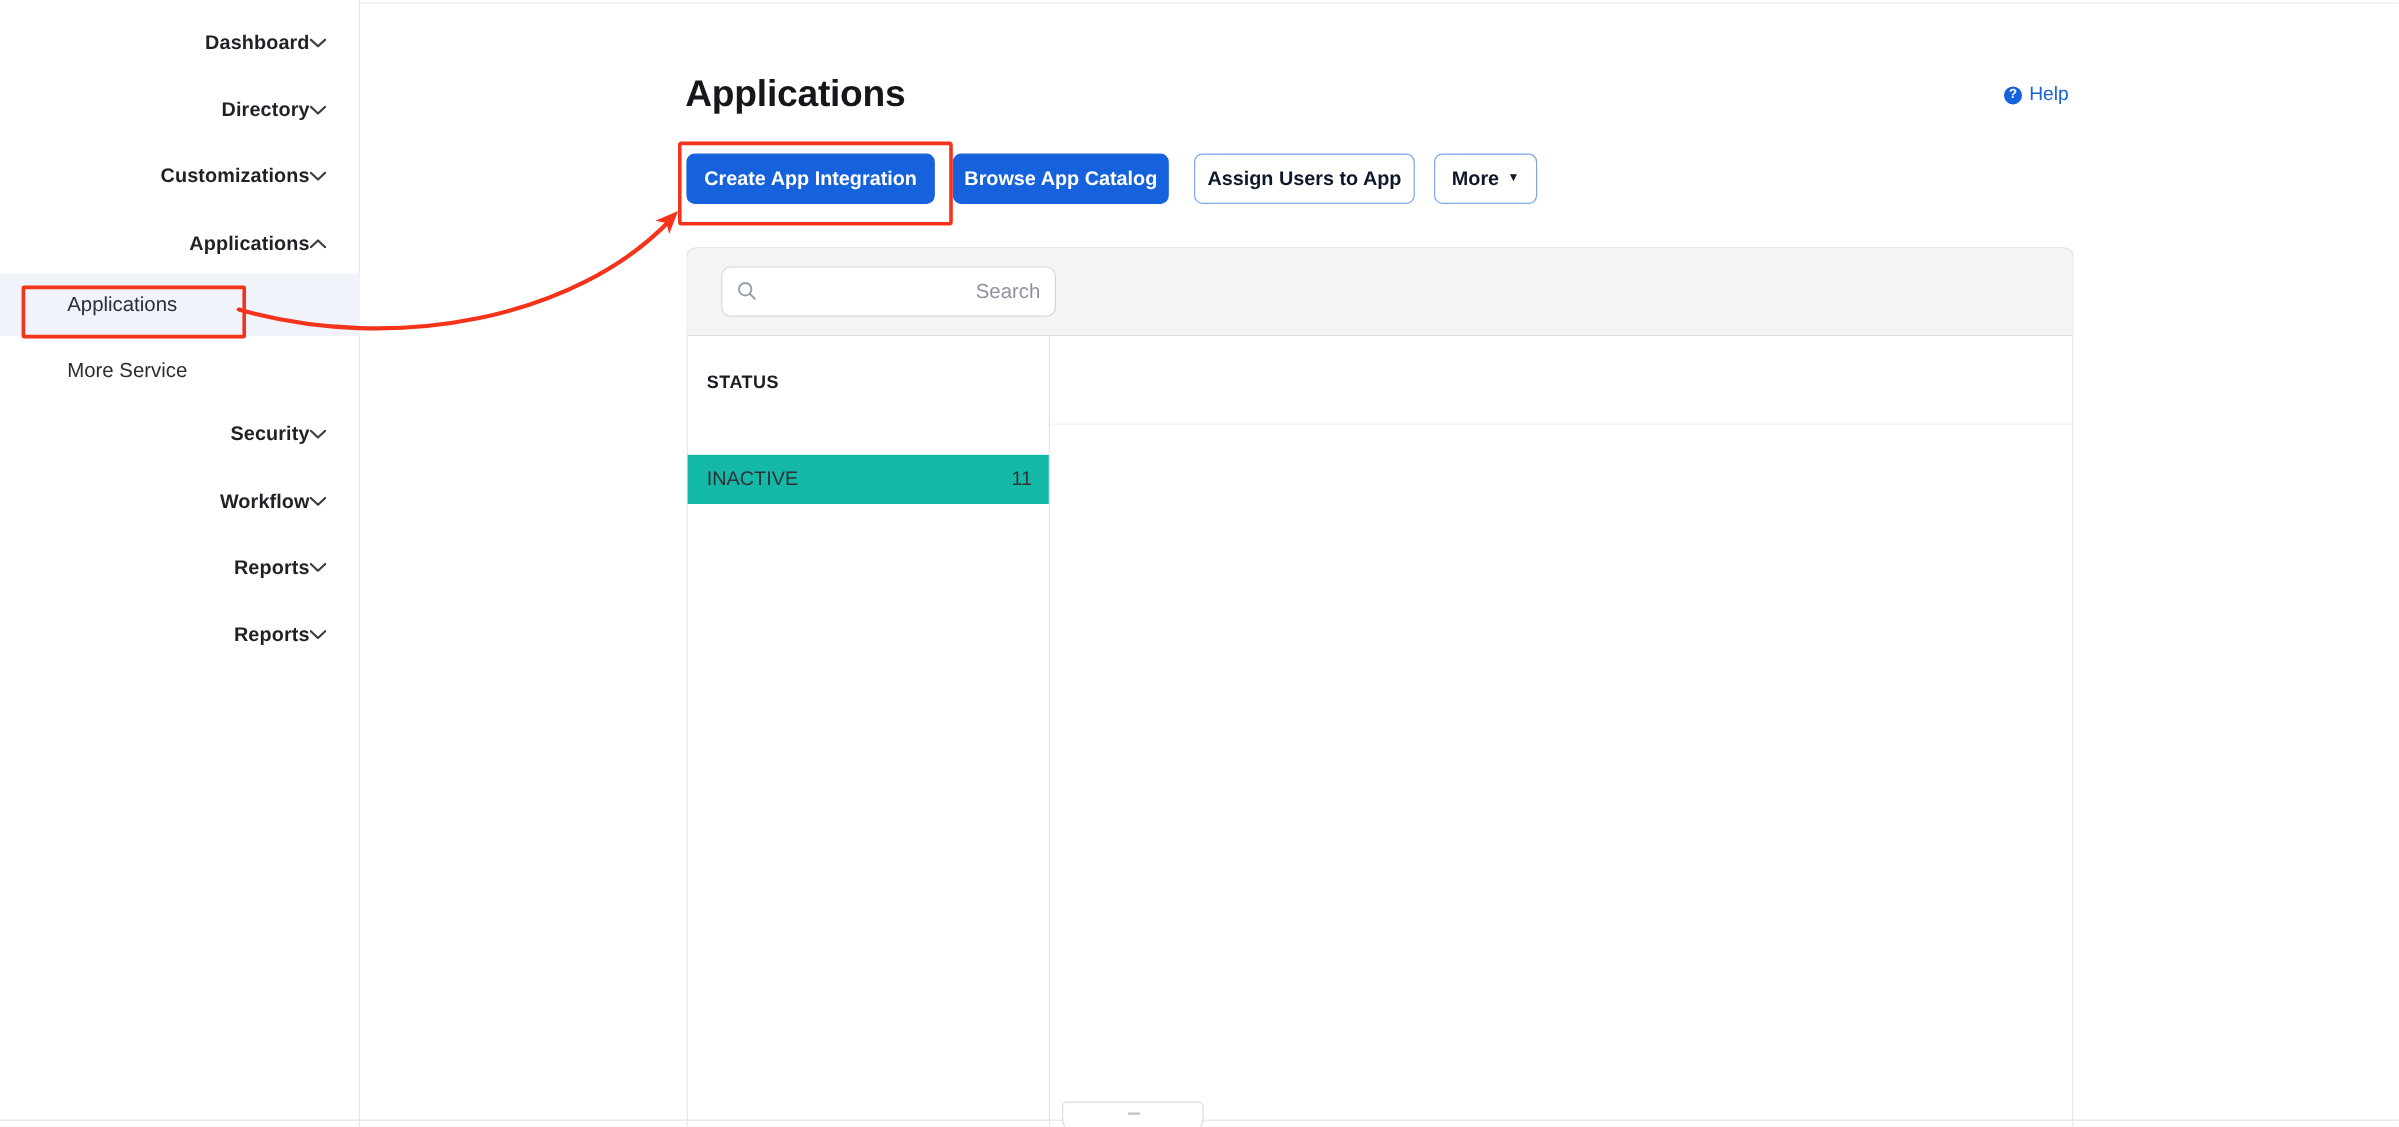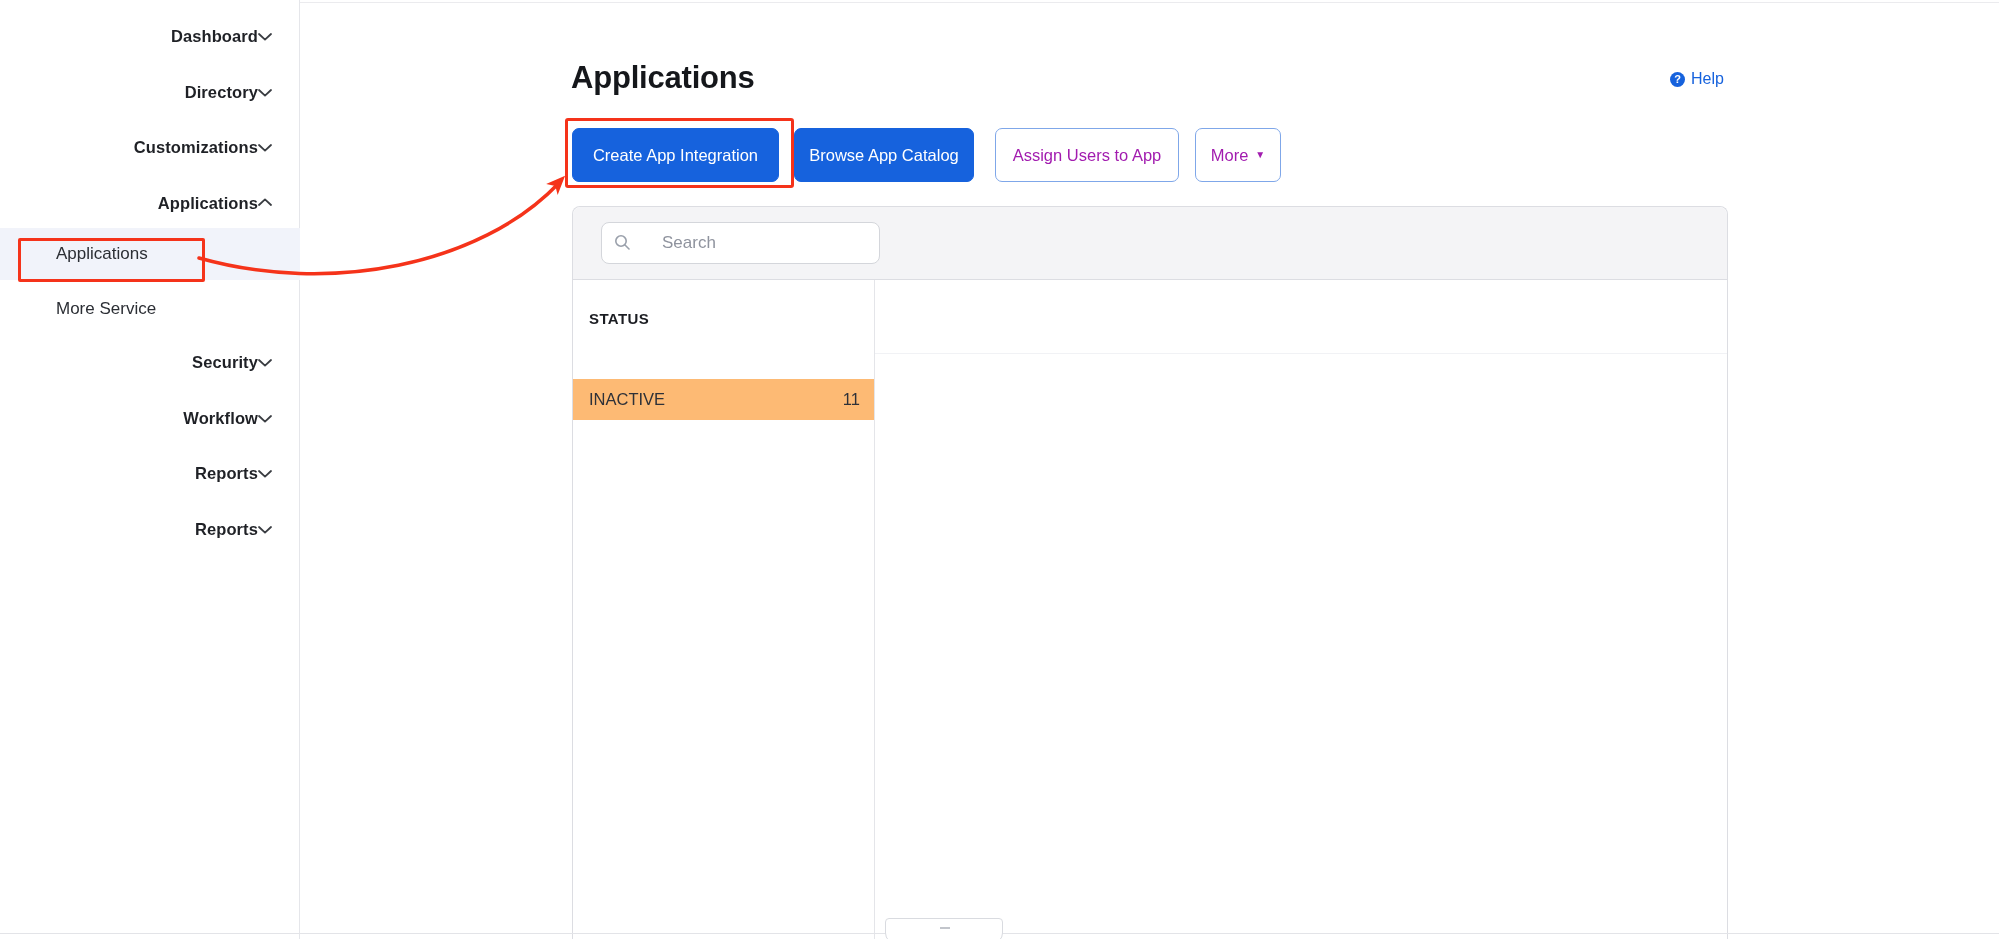--- a/index.html
+++ b/index.html
@@ -29,51 +29,51 @@
 
   
   .page-title{position:absolute;left:571px;top:60px;font-size:31px;font-weight:700;color:#15171b;
               letter-spacing:-.2px;}
   .help{position:absolute;left:1670px;top:70px;display:flex;align-items:center;gap:6px;cursor:pointer;}
   .help-icon{width:15px;height:15px;border-radius:50%;background:#1662dd;color:#fff;font-size:11px;
              font-weight:700;display:flex;align-items:center;justify-content:center;line-height:1;}
   .help-label{font-size:16px;color:#1662dd;}
 
   
-  .btn{position:absolute;top:128px;height:54px;border-radius:7px;display:flex;align-items:center;
-       justify-content:center;font-size:16.5px;font-weight:400;cursor:pointer;box-sizing:border-box;
+  .btn{position:absolute;top:128px;height:42px;border-radius:7px;display:flex;align-items:center;
+       justify-content:center;font-size:16.5px;font-weight:700;cursor:pointer;box-sizing:border-box;
        font-family:"Liberation Sans",sans-serif;gap:7px;}
   .btn-primary{background:#1662dd;color:#ffffff;border:1px solid #1662dd;}
-  .btn-outline{background:#ffffff;color:#a21caf;border:1px solid #7fa7e9;}
+  .btn-outline{background:#ffffff;color:#0f172a;border:1px solid #7fa7e9;}
   .btn-create{left:572px;width:207px;}
   .btn-browse{left:794px;width:180px;}
   .btn-assign{left:995px;width:184px;}
   .btn-more{left:1195px;width:86px;}
   .caret{font-size:10px;line-height:1;}
 
   
   .panel{position:absolute;left:572px;top:206px;width:1156px;height:733px;box-sizing:border-box;
          border:1px solid #dcdde2;border-bottom:none;border-radius:8px 8px 0 0;background:#fff;}
   .panel-header{position:relative;height:73px;background:#f4f4f6;border-bottom:1px solid #dcdde2;
                 border-radius:8px 8px 0 0;box-sizing:border-box;}
   .search-wrap{position:absolute;left:28px;top:15px;width:279px;height:42px;}
   .search-input{width:100%;height:100%;box-sizing:border-box;border:1px solid #d4d6db;border-radius:8px;
                 background:#fff;padding:0 12px 0 60px;font-size:17px;color:#2b2e34;outline:none;
-                font-family:"Liberation Sans",sans-serif;}
+                font-family:"Liberation Sans",sans-serif;text-align:right;}
   .search-input::placeholder{color:#8f939e;}
   .search-icon{position:absolute;left:13px;top:12px;}
   .panel-body{position:relative;height:659px;}
   .col-divider{position:absolute;left:301px;top:0;bottom:0;width:1px;background:#e4e5e9;}
   .faint-row-line{position:absolute;left:302px;right:0;top:73px;height:1px;background:#f1f2f5;}
   .status-header{position:absolute;left:16px;top:30px;font-size:15px;font-weight:700;color:#1b1d22;
                  letter-spacing:.4px;}
   .filter-row{position:absolute;left:0;width:301px;height:41px;display:flex;align-items:center;
               justify-content:space-between;padding:0 14px 0 16px;box-sizing:border-box;cursor:pointer;}
   .filter-row.active-row{top:58px;background:#f1f3fa;}
-  .filter-row.inactive-row{top:99px;background:#fdba74;}
+  .filter-row.inactive-row{top:99px;background:#14b8a6;}
   .filter-label{font-size:16.5px;color:#2e3138;}
   .filter-count{font-size:16.5px;color:#2e3138;}
 
   
   .bottom-pill{position:absolute;left:885px;top:918px;width:118px;height:26px;background:#fff;
                border:1px solid #d9dbe0;border-radius:4px 4px 11px 11px;box-sizing:border-box;
                z-index:20;cursor:pointer;}
   .pill-dash{position:absolute;left:54px;top:8px;width:10px;height:2px;background:#c2c5cb;}
 </style>
 </head>

